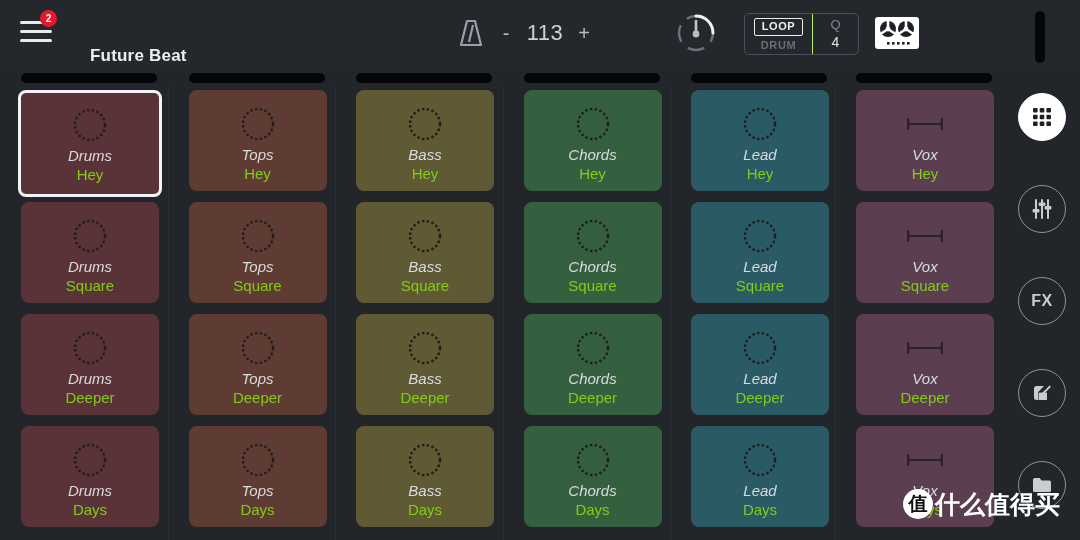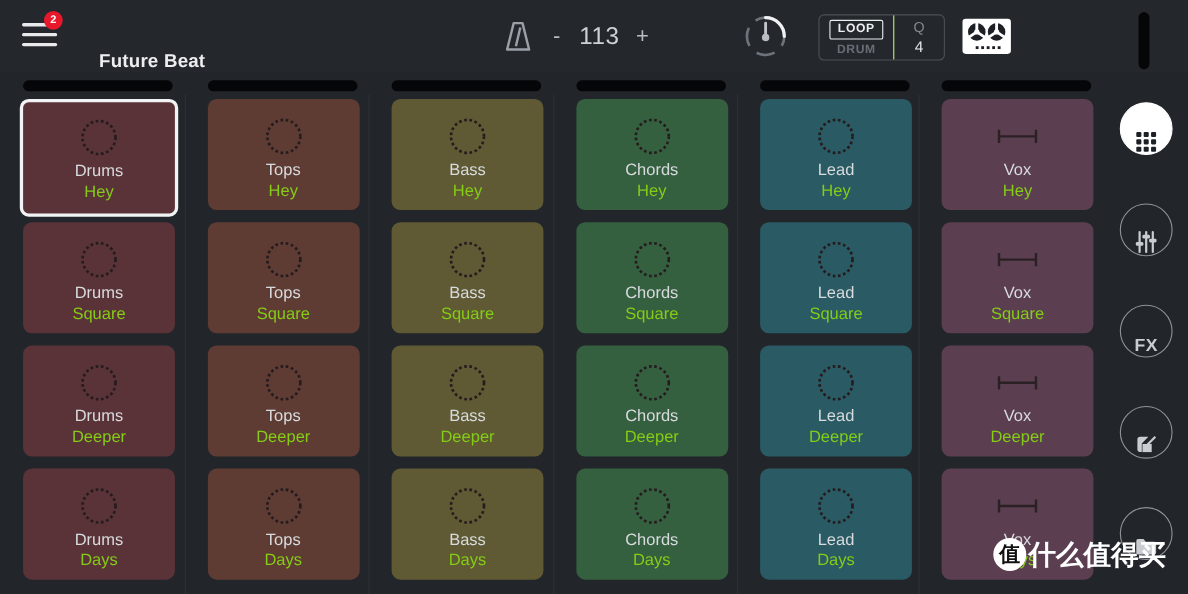--- a/index.html
+++ b/index.html
@@ -149,33 +149,33 @@
     align-items: center; justify-content: flex-start;
     cursor: pointer; overflow: hidden;
   }
   .cell.selected {
     border: 3px solid #f2f3f4;
     left: 18px; width: 144px; height: 107px;
   }
   .cell-icon { margin-top: 16px; height: 36px; }
   .cell.selected .cell-icon { margin-top: 14px; }
   .cell-name {
-    color: #d8dbde; font-size: 15px; line-height: 1.25; margin-top: 4px;
+    color: #d8dbde; font-size: 15px; line-height: 1.25; margin-top: 4px; font-style: italic;
   }
   .cell-clip {
     color: #84cc16; font-size: 15px; line-height: 1.25;
   }
 
   
   .rail { position: absolute; left: 1005px; top: 66px; width: 75px; height: 474px; }
   .rail-btn {
     position: absolute; left: 13px;
     width: 48px; height: 48px; border-radius: 50%;
     border: 1.5px solid #8e939a;
-    display: flex; align-items: flex-end; justify-content: center;
+    display: flex; align-items: center; justify-content: center;
     cursor: pointer;
   }
   .rail-btn.active { background: #ffffff; border-color: #ffffff; }
   .fx-text { color: #c9cdd2; font-size: 16px; font-weight: bold; letter-spacing: 0.5px; }
 
   
   .watermark {
     position: absolute; left: 903px; top: 489px;
     display: flex; align-items: center; pointer-events: none;
   }

